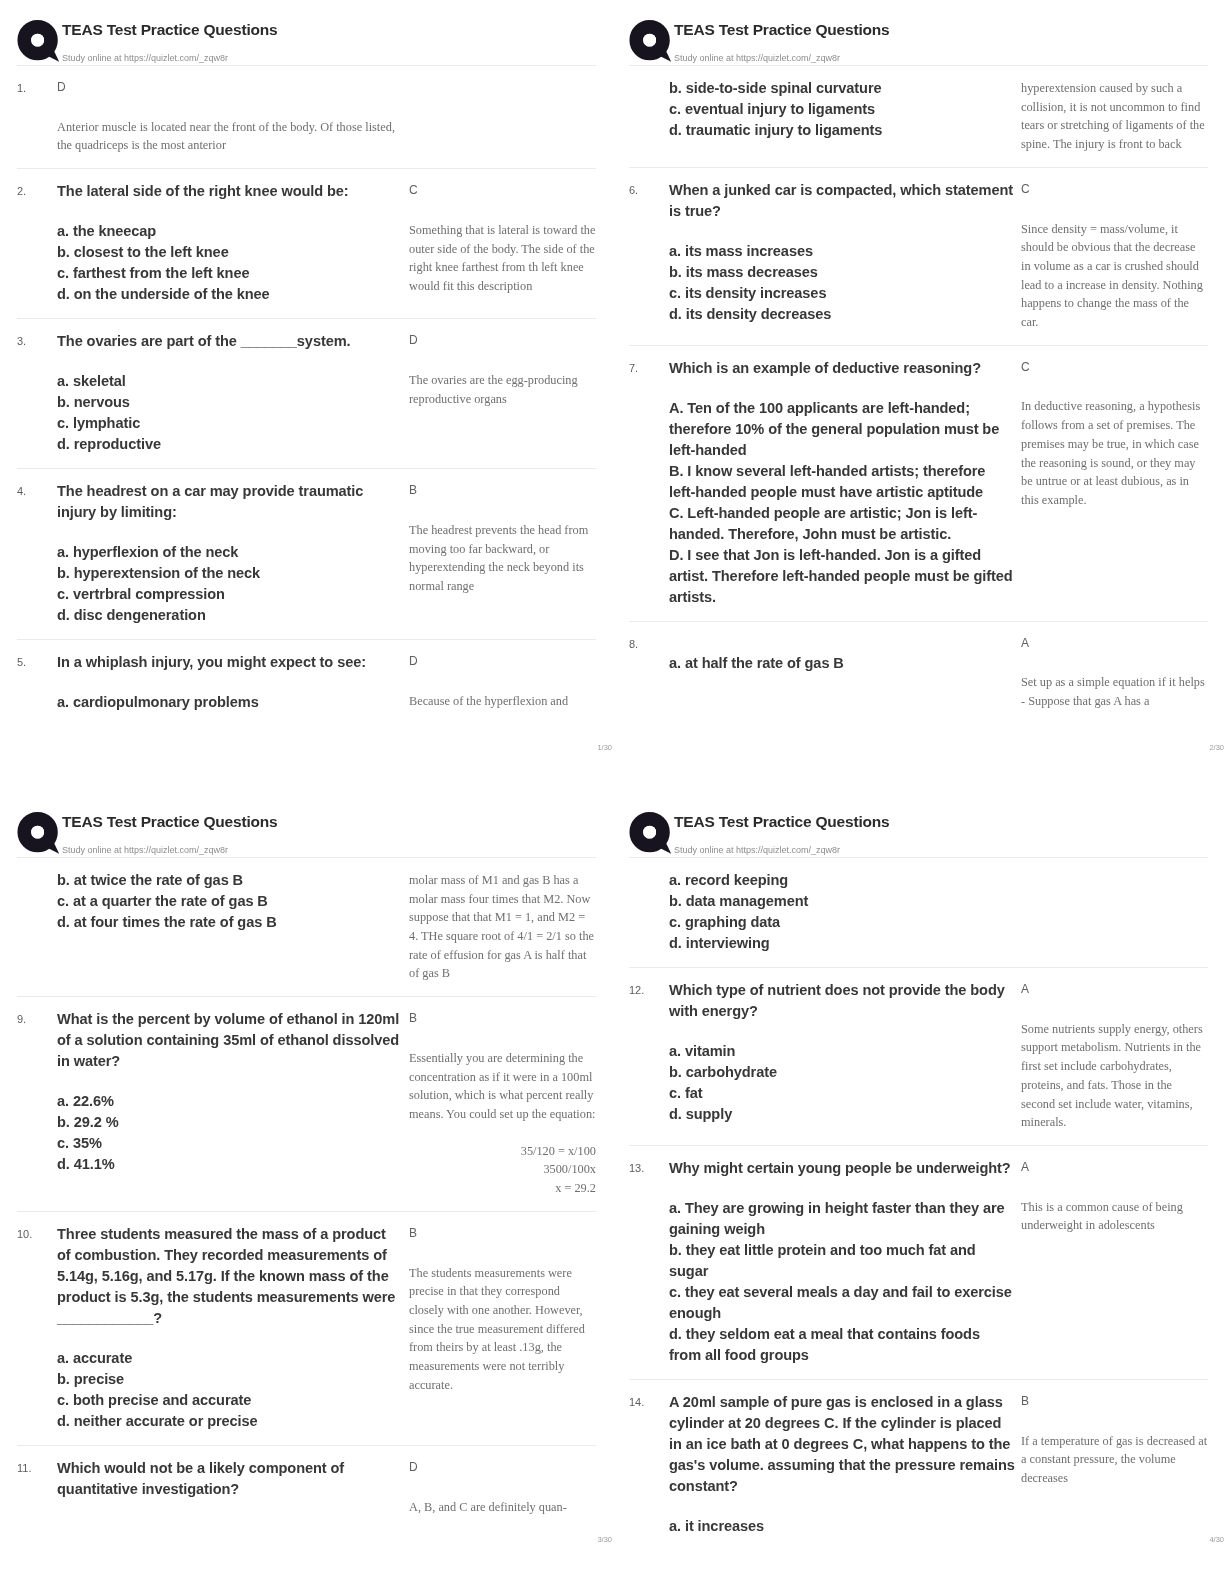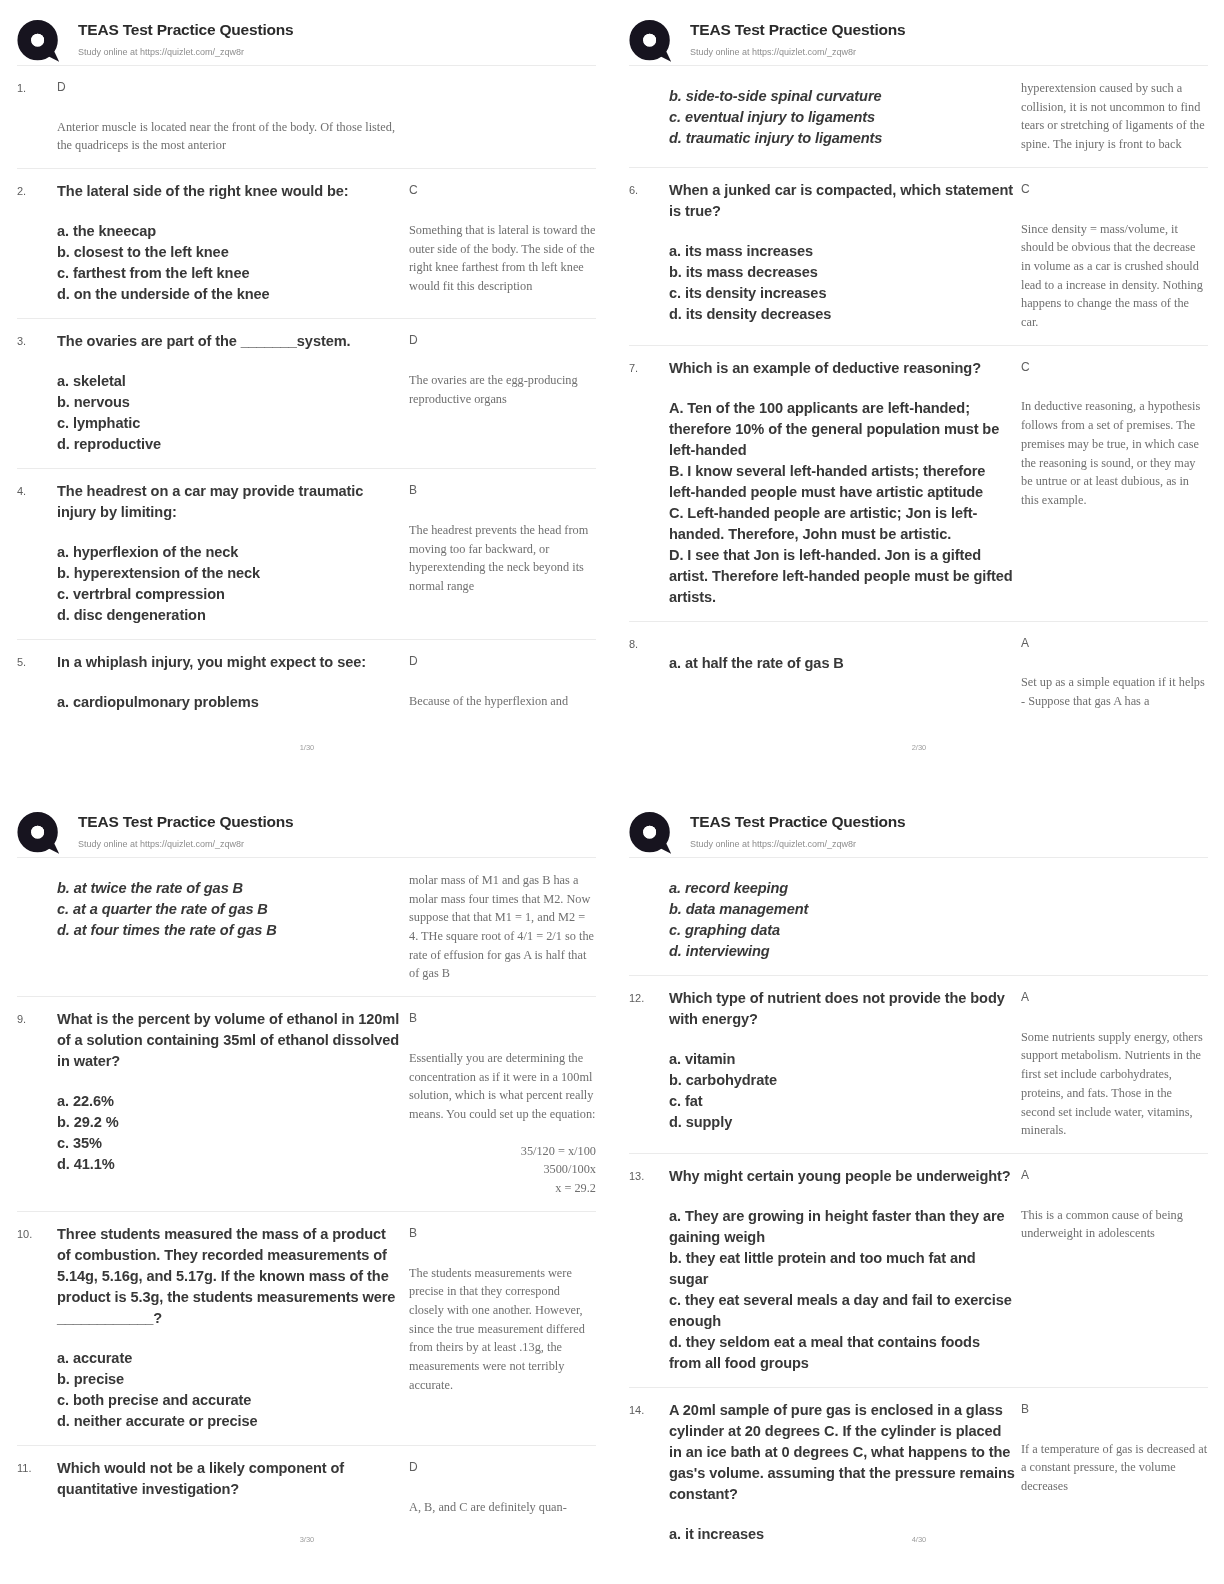--- a/index.html
+++ b/index.html
@@ -17,38 +17,38 @@
   .page {
     position:relative;
     box-sizing:border-box;
     padding:18px 16px 0 17px;
     overflow:hidden;
     background:#fff;
   }
   .page-header {
     display:flex;
     align-items:flex-start;
-    gap:17px;
+    gap:1px;
     border-bottom:1px solid #ebebeb;
     padding-bottom:1px;
     min-height:46px;
   }
   .logo { width:44px; height:45px; flex:none; margin-top:1px; }
   .header-text { padding-top:3px; }
   .page-title {
     font-size:15.5px;
     font-weight:700;
     color:#2b2b2b;
     letter-spacing:-0.2px;
     line-height:1.2;
   }
   .page-subtitle {
     font-size:9px;
     color:#8d8d8d;
-    margin-top:7px;
+    margin-top:13px;
   }
   .qa-list { }
   .qa-row {
     display:grid;
     grid-template-columns:40px 352px 1fr;
     padding:12px 0 13px 0;
     border-bottom:1px solid #ebebeb;
   }
   .qa-row:last-child { border-bottom:none; }
   .q-num {
@@ -58,42 +58,42 @@
   }
   .q-cell { padding-right:6px; }
   .q-text {
     font-size:14.6px;
     font-weight:600;
     color:#383838;
     line-height:1.44;
     letter-spacing:-0.1px;
   }
   .q-options { margin-top:19px; }
-  .q-options.no-gap { margin-top:8px;font-style:italic; }
+  .q-options.no-gap { margin-top:0; }
   .a-cell { padding-top:1px; }
   .a-letter {
     font-size:12px;
     color:#606060;
     line-height:1.4;
   }
   .a-expl { margin-top:22px; }
   .a-expl.no-gap { margin-top:0; }
   .a-expl p {
     margin:0;
     font-size:12.3px;
     color:#6f6f6f;
     line-height:1.52;
     white-space:pre-line;
     font-family:Liberation Serif, serif;
   }
   .a-expl p + p { margin-top:18px;text-align:right; }
   .page-footer {
     position:absolute;
     bottom:40px; left:2px; right:0;
-    text-align:center;
+    text-align:right;
     font-size:7.5px;
     color:#9d9d9d;
   }
 </style>
 </head>
 <body>
 
 <div class="sheet">
     <div class="page">
     <div class="page-header">

